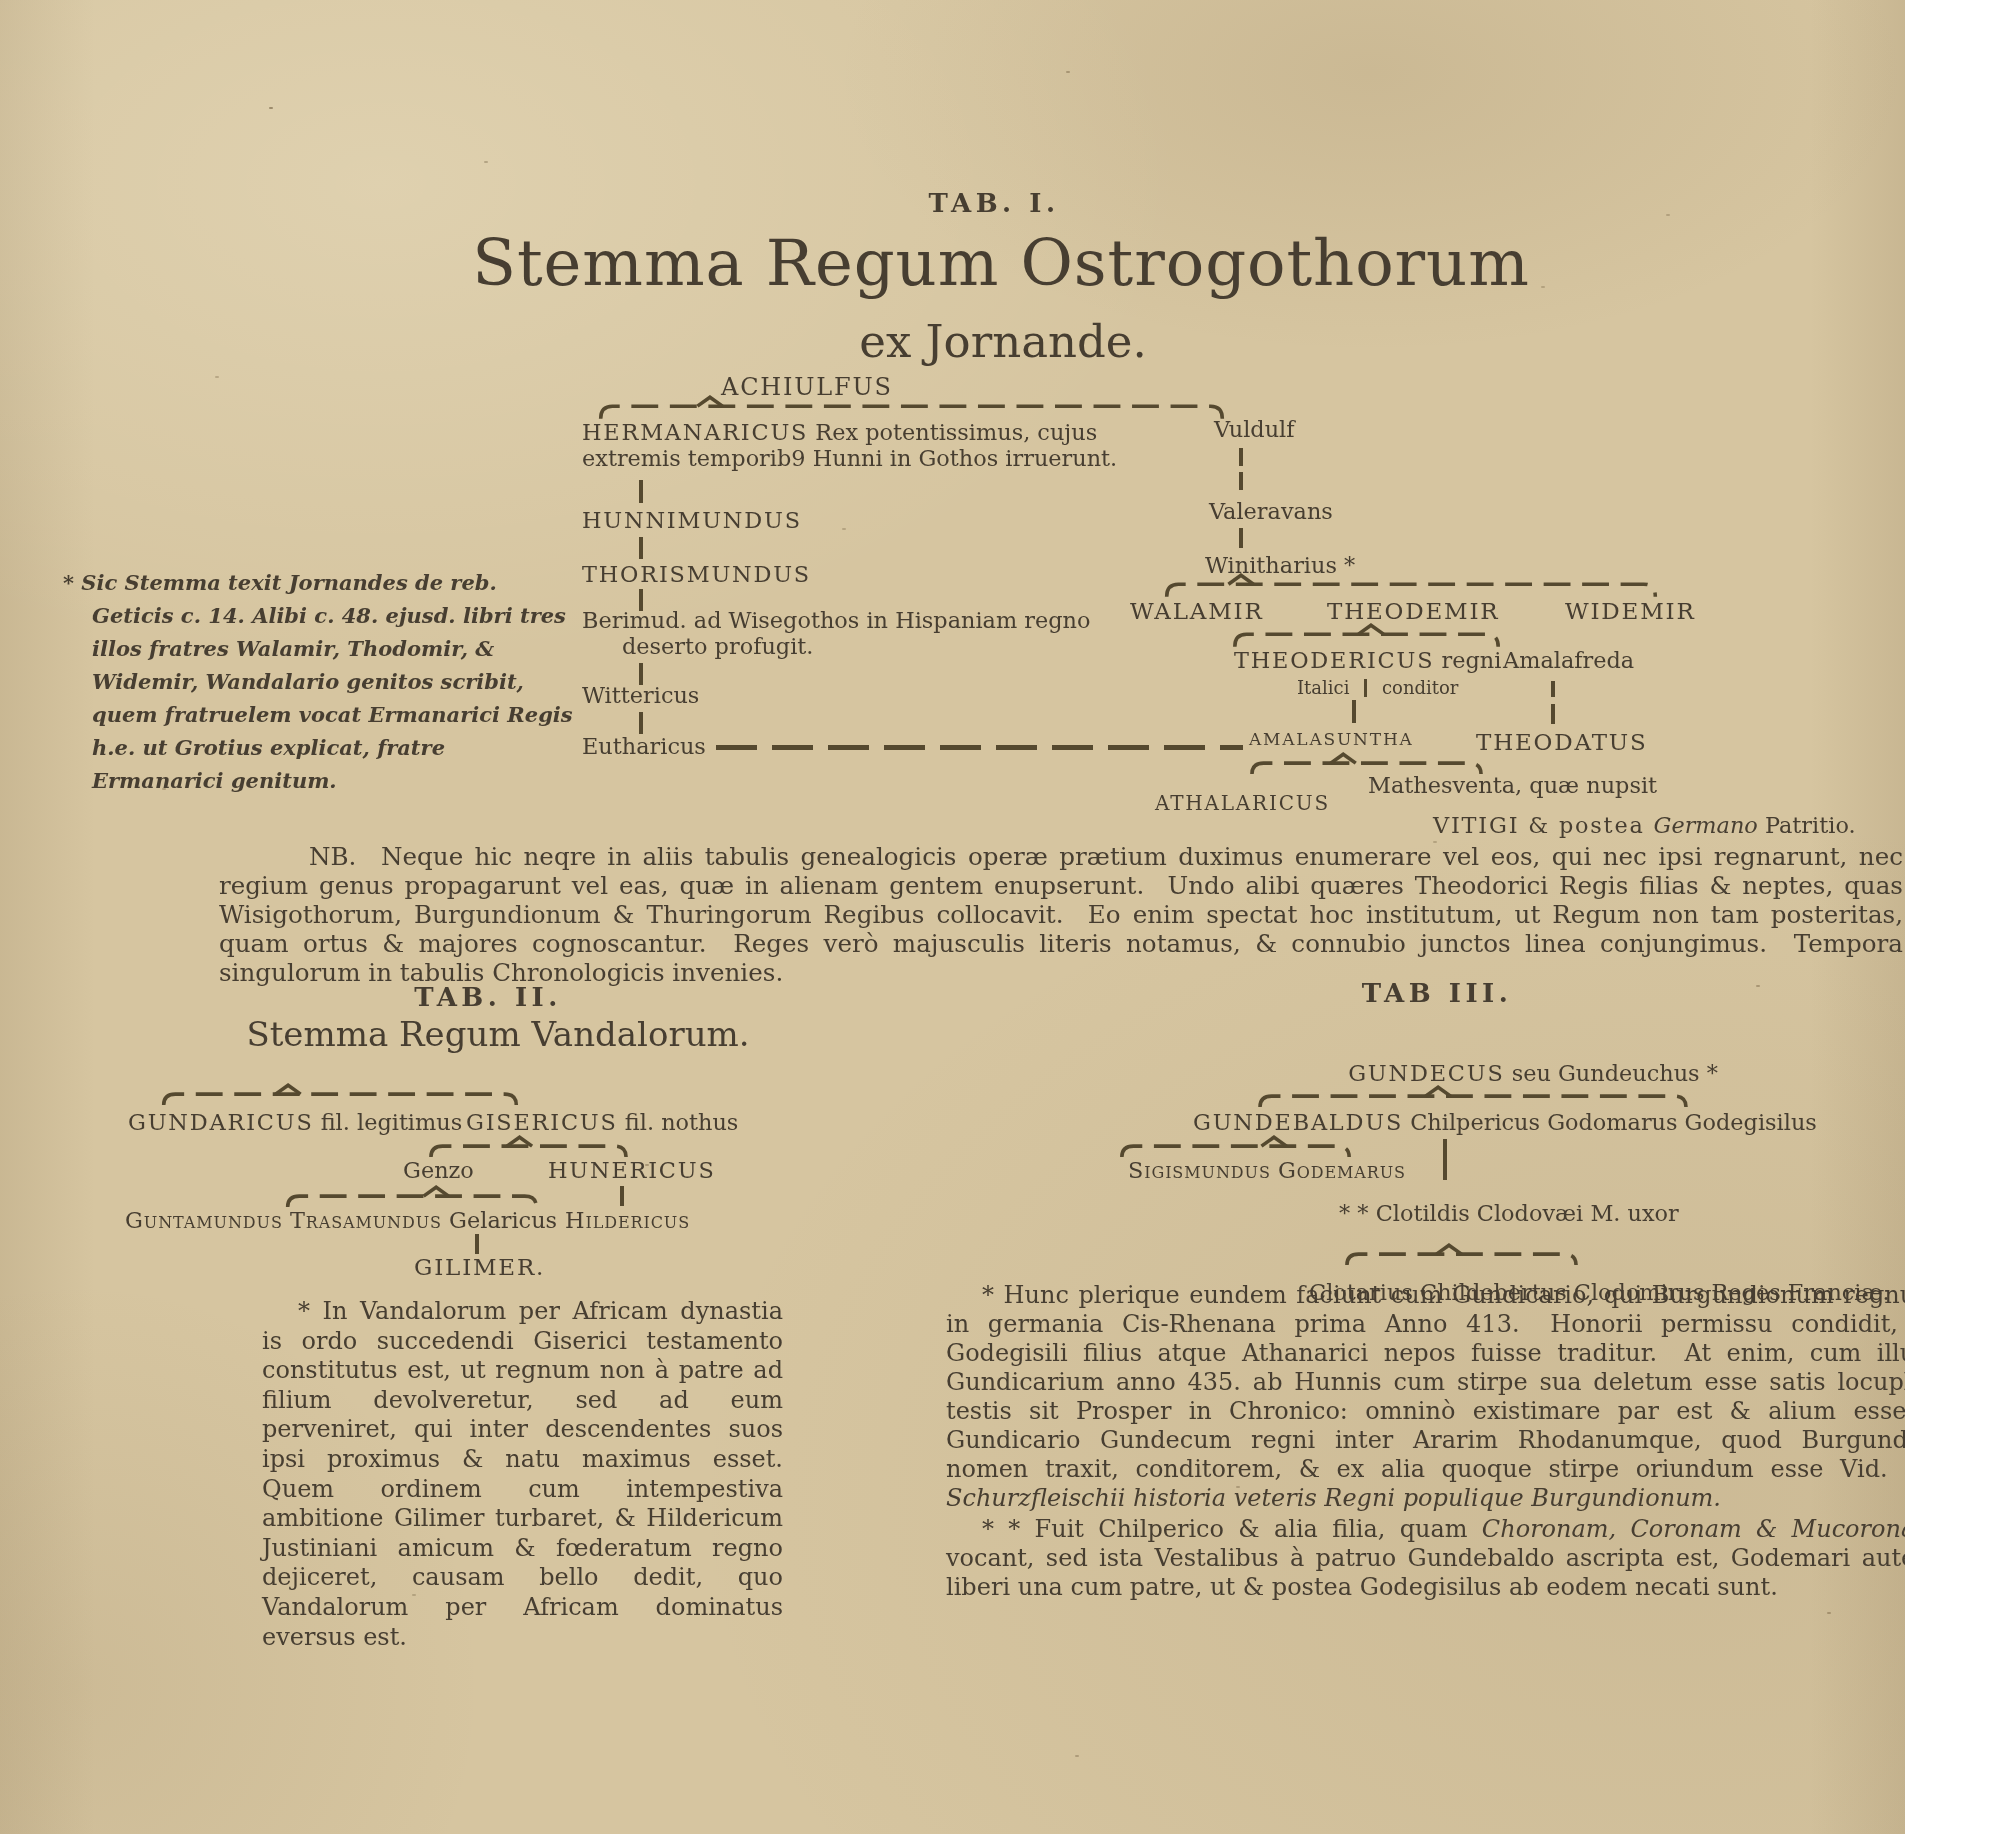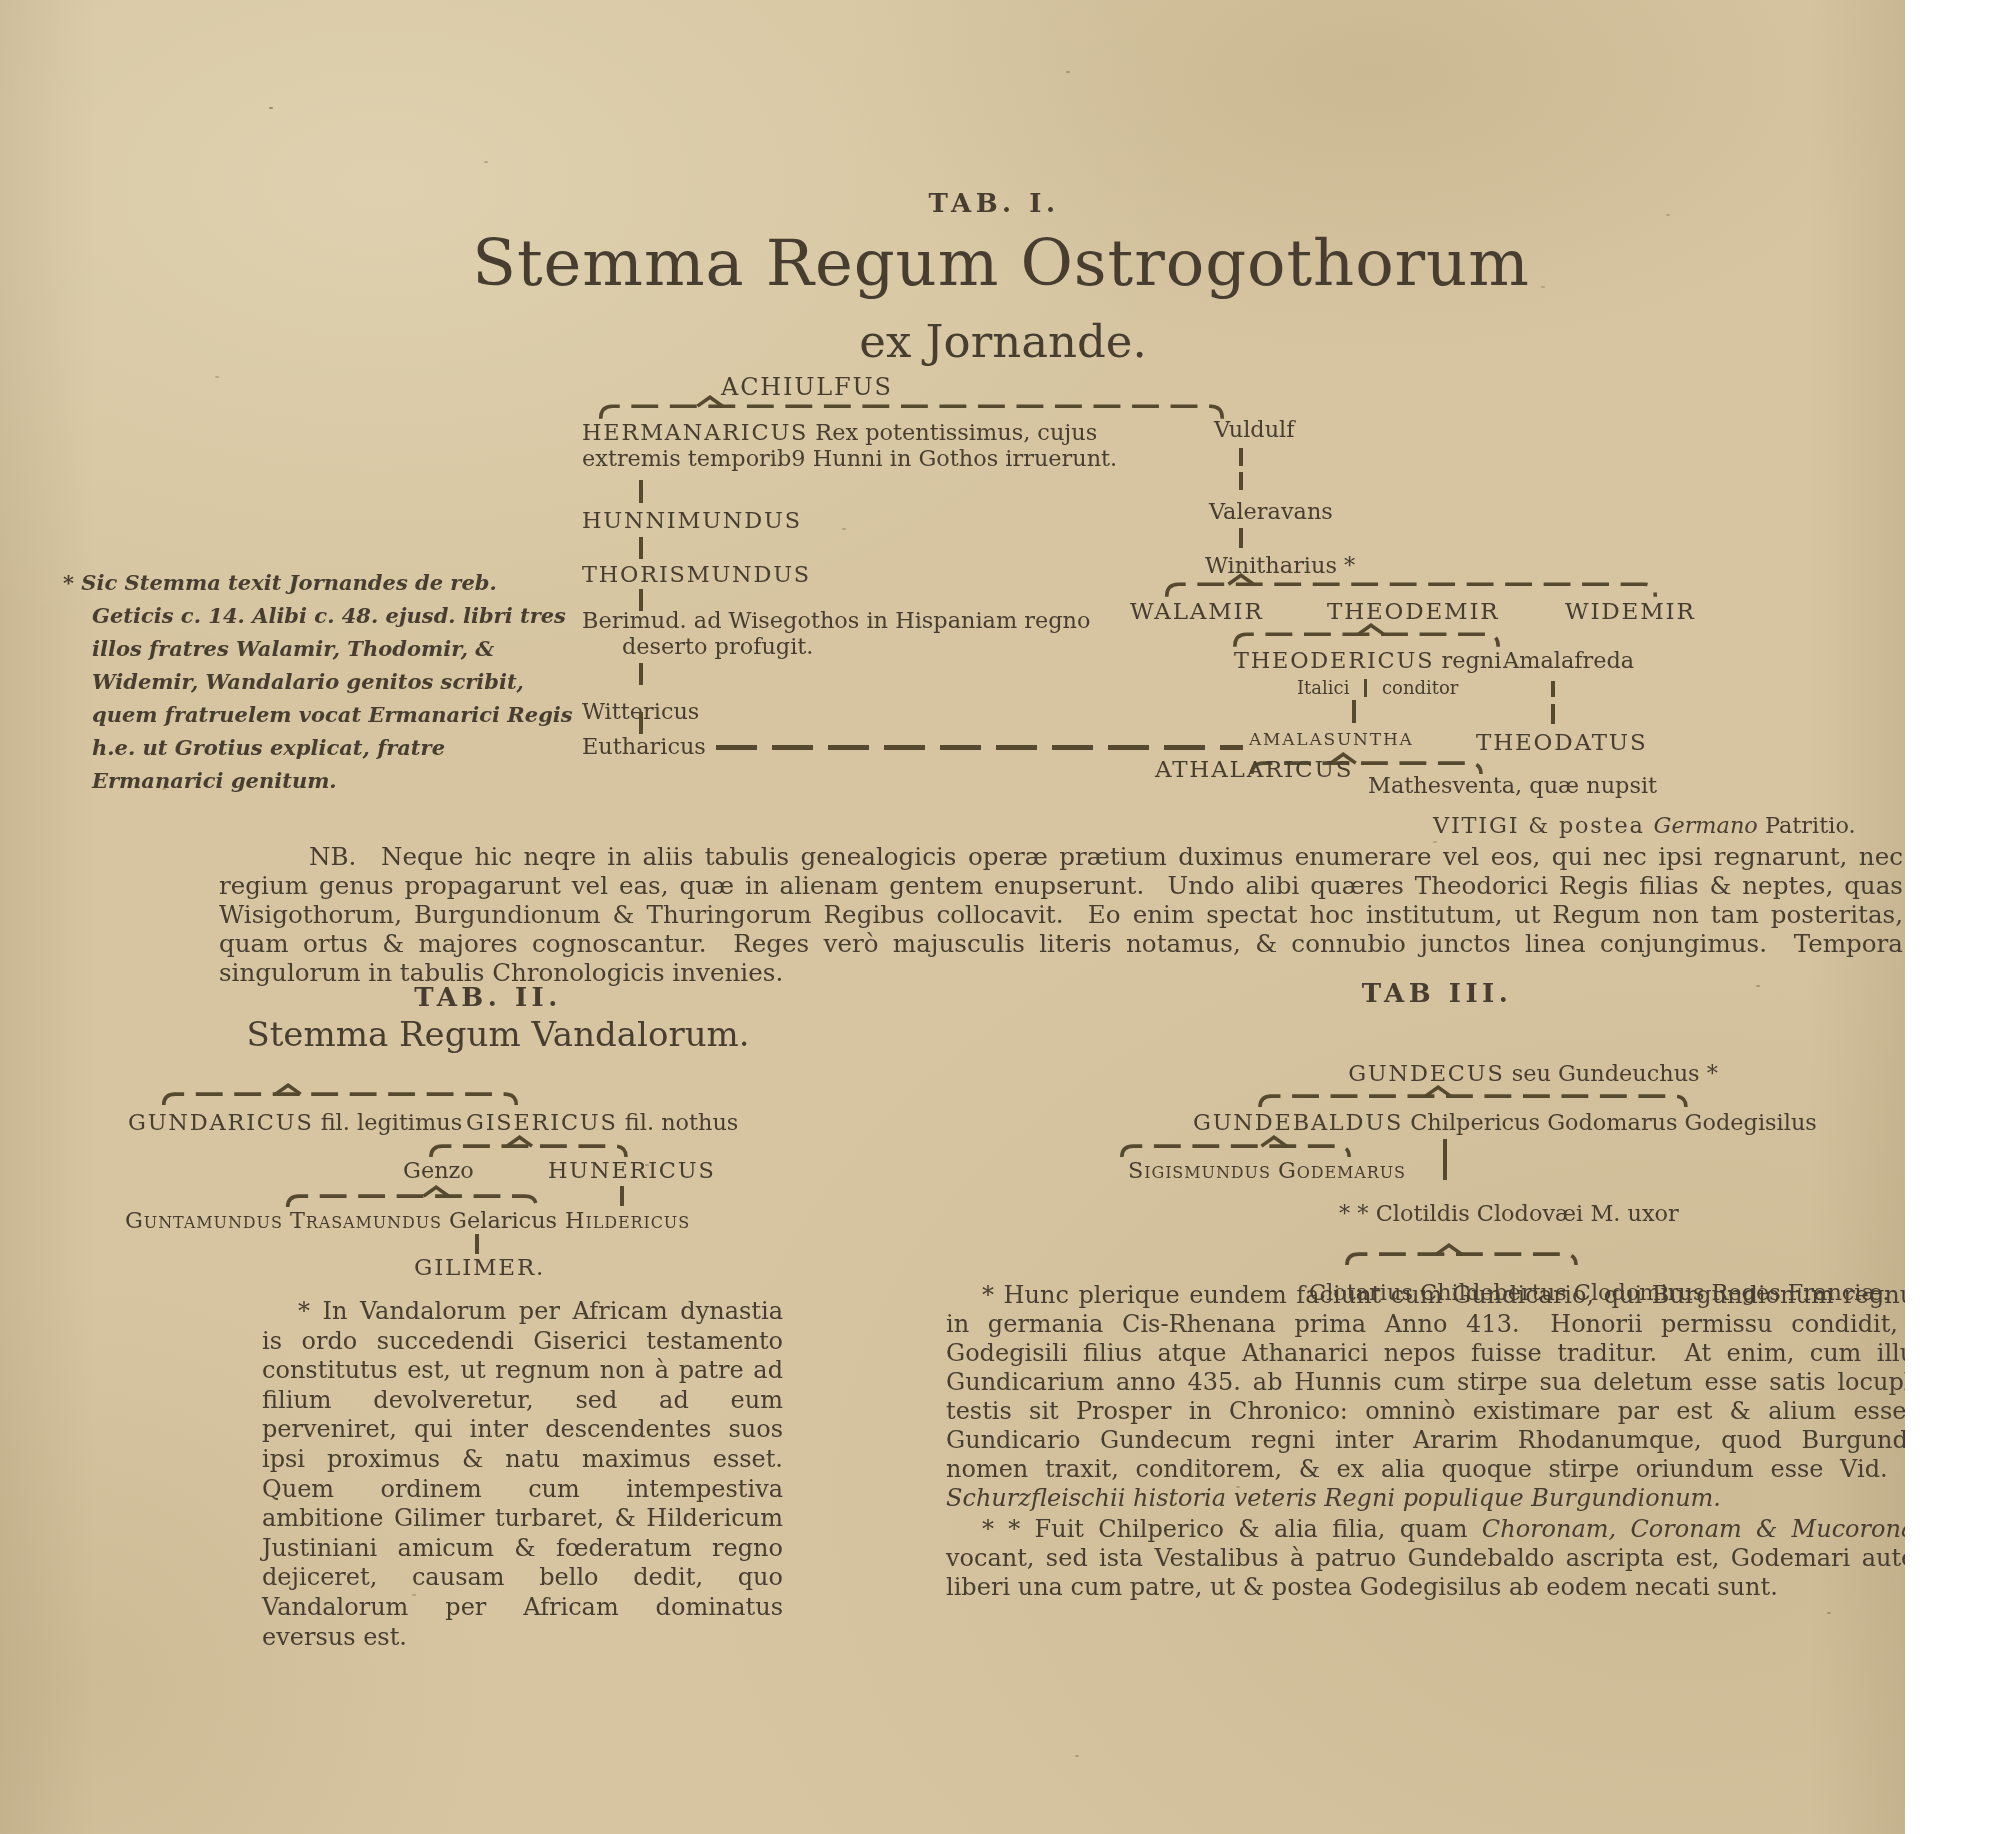--- a/index.html
+++ b/index.html
@@ -82,21 +82,21 @@
     <span class="nm">HERMANARICUS</span>
     <span>Rex potentissimus, cujus extremis temporib9 Hunni in Gothos irruerunt.</span>
   </div>
   <div class="vbar" style="left:639px;top:480px;height:23px;"></div>
   <div class="abs tree nm" style="left:582px;top:507px;">HUNNIMUNDUS</div>
   <div class="vbar" style="left:639px;top:537px;height:21.5px;"></div>
   <div class="abs tree nm" style="left:582px;top:561px;">THORISMUNDUS</div>
   <div class="vbar" style="left:639px;top:589px;height:21.5px;"></div>
   <div class="abs tree" style="left:582px;top:607px;width:502px;padding-left:40px;text-indent:-40px;">Berimud. ad Wisegothos in Hispaniam regno deserto profugit.</div>
   <div class="vbar" style="left:639px;top:663px;height:21.5px;"></div>
-  <div class="abs tree" style="left:582px;top:682px;margin-top:16px;">Wittericus</div>
+  <div class="abs tree" style="left:582px;top:682px;">Wittericus</div>
   <div class="vbar" style="left:639px;top:712px;height:21.5px;"></div>
   <div class="abs tree" style="left:582px;top:733px;">Eutharicus</div>
   <div class="dashline" style="left:716px;top:745px;width:527px;"></div>
 
   <div class="abs tree" style="left:1214px;top:416px;">Vuldulf</div>
   <div class="vbar" style="left:1239px;top:448px;height:18px;"></div>
   <div class="vbar" style="left:1239px;top:472px;height:18px;"></div>
   <div class="abs tree" style="left:1209px;top:498px;">Valeravans</div>
   <div class="vbar" style="left:1239px;top:528px;height:19.7px;"></div>
   <div class="abs tree" style="left:1205px;top:552px;">Winitharius *</div>
@@ -130,21 +130,21 @@
   <div class="vbar" style="left:1551px;top:704px;height:19.7px;"></div>
 
   <div class="abs tree nm" style="left:1249px;top:729px;font-size:17px;">AMALASUNTHA</div>
   <div class="abs tree nm" style="left:1476px;top:729px;font-size:23px;">THEODATUS</div>
 
   <svg class="brace" style="left:1249px;top:756px;" width="235" height="19.7" viewBox="0 0 262 22">
     <path class="bdash" d="M3,20 Q3,8 16,8 H246 Q259,8 259,20"></path>
     <path d="M91,8 L105,-2 L119,8"></path>
   </svg>
 
-  <div class="abs tree nm" style="left:1155px;top:756px;font-size:23px;">ATHALARICUS</div>
+  <div class="abs tree nm" style="left:1155px;top:792px;font-size:20px;">ATHALARICUS</div>
   <div class="abs tree" style="left:1368px;top:772px;">Mathesventa, quæ nupsit</div>
   <div class="abs tree nowrap" style="left:1433px;top:802px;margin-top:10px;">
     <span class="nm">VITIGI &amp; postea </span><span class="it">Germano</span><span> Patritio.</span>
   </div>
 
   <div class="abs margin-note" style="left:63px;top:566px;width:491px;">* Sic Stemma texit Jornandes de reb. Geticis c. 14. Alibi c. 48. ejusd. libri tres illos fratres Walamir, Thodomir, &amp; Widemir, Wandalario genitos scribit, quem fratruelem vocat Ermanarici Regis h.e. ut Grotius explicat, fratre Ermanarici genitum.</div>
 
   <div class="abs body-text indent-lg" style="left:219px;top:842px;width:1684px;">NB.  Neque hic neqre in aliis tabulis genealogicis operæ prætium duximus enumerare vel eos, qui nec ipsi regnarunt, nec regium genus propagarunt vel eas, quæ in alienam gentem enupserunt.  Undo alibi quæres Theodorici Regis filias &amp; neptes, quas Wisigothorum, Burgundionum &amp; Thuringorum Regibus collocavit.  Eo enim spectat hoc institutum, ut Regum non tam posteritas, quam ortus &amp; majores cognoscantur.  Reges verò majusculis literis notamus, &amp; connubio junctos linea conjungimus.  Tempora singulorum in tabulis Chronologicis invenies.</div>
 
   <div class="abs ctr t-label" style="left:488px;top:982px;">TAB. II.</div>

